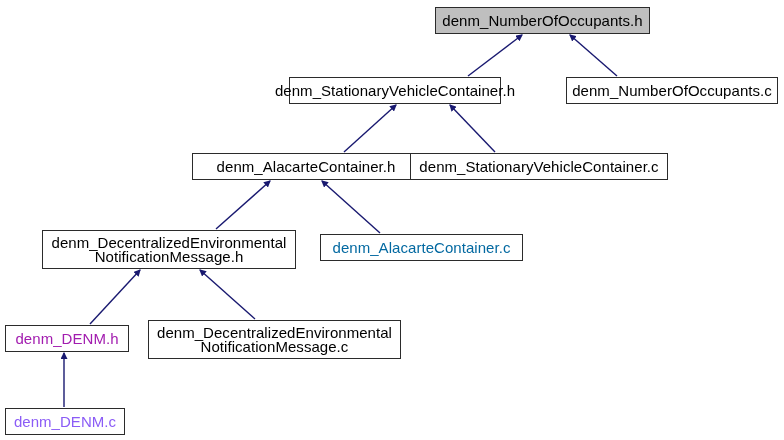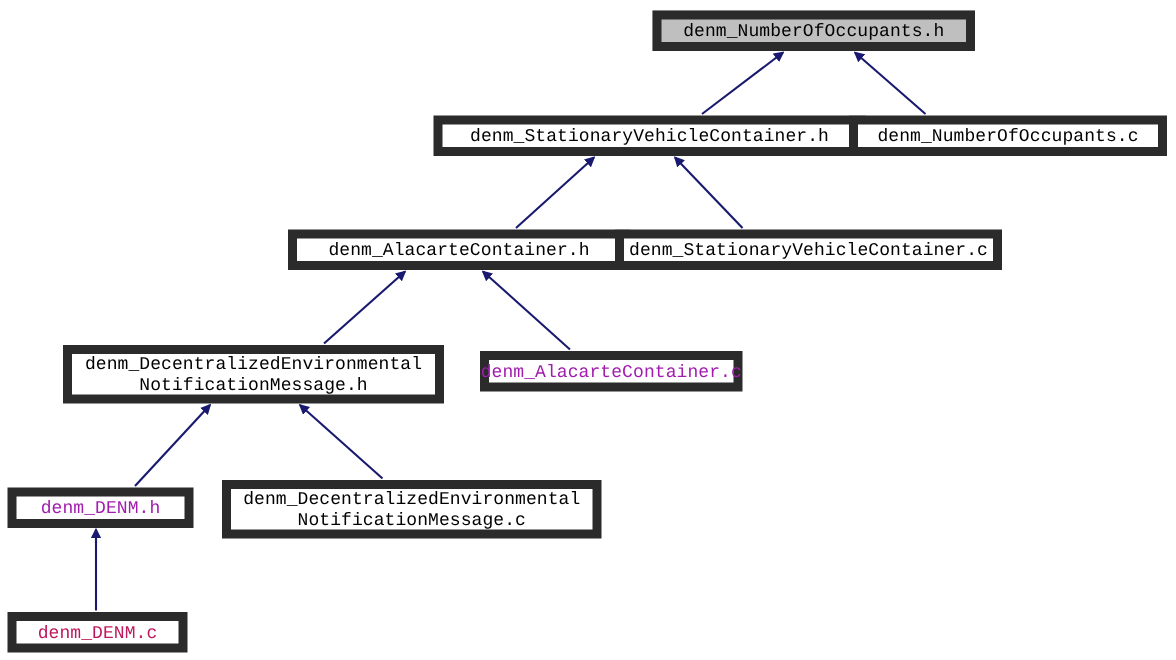--- a/index.html
+++ b/index.html
@@ -20,33 +20,32 @@
     position: absolute;
     left: 0;
     top: 0;
     width: 784px;
     height: 440px;
     pointer-events: none;
   }
   .node {
     position: absolute;
     box-sizing: border-box;
-    border: 6px solid #0369a1;
+    border: 1px solid #0369a1;
     background: #ffffff;
     color: #000000;
-    font-size: 12px;
+    font-size: 15px;
     line-height: 14px;
     letter-spacing: 0.05px;
     display: flex;
     align-items: center;
     justify-content: center;
     text-align: center;
     white-space: pre-line;
     z-index: 2;
-    font-family: Liberation Mono, monospace;
   }
   .node.highlight {
     background: #bfbfbf;
   }
   .node .label {
     display: block;
     padding: 0 7px;
   }
 </style>
 </head>
@@ -66,26 +65,26 @@
       <line x1="495" y1="152" x2="450" y2="105" stroke="#191970" stroke-width="1.4" marker-end="url(#arrowhead)"></line>
       <line x1="216" y1="229" x2="270" y2="181" stroke="#191970" stroke-width="1.4" marker-end="url(#arrowhead)"></line>
       <line x1="380" y1="233" x2="322" y2="181" stroke="#191970" stroke-width="1.4" marker-end="url(#arrowhead)"></line>
       <line x1="90" y1="324" x2="140" y2="270" stroke="#191970" stroke-width="1.4" marker-end="url(#arrowhead)"></line>
       <line x1="255" y1="319" x2="200" y2="270" stroke="#191970" stroke-width="1.4" marker-end="url(#arrowhead)"></line>
       <line x1="64" y1="407" x2="64" y2="353" stroke="#191970" stroke-width="1.4" marker-end="url(#arrowhead)"></line>
     </svg>
 
   <div id="node-layer">
       <div class="node highlight" style="left: 435px; top: 7px; width: 215px; height: 27px; border-color: rgb(43, 43, 43); color: rgb(0, 0, 0); background: rgb(191, 191, 191);"><span class="label">denm_NumberOfOccupants.h</span></div>
-      <div class="node" style="left: 289px; top: 77px; width: 288px; height: 27px; border-color: rgb(43, 43, 43); color: rgb(0, 0, 0); background: rgb(255, 255, 255);"><span class="label">denm_StationaryVehicleContainer.h</span></div>
+      <div class="node" style="left: 289px; top: 77px; width: 212px; height: 27px; border-color: rgb(43, 43, 43); color: rgb(0, 0, 0); background: rgb(255, 255, 255);"><span class="label">denm_StationaryVehicleContainer.h</span></div>
       <div class="node" style="left: 566px; top: 77px; width: 212px; height: 27px; border-color: rgb(43, 43, 43); color: rgb(0, 0, 0); background: rgb(255, 255, 255); text-align: center;"><span class="label">denm_NumberOfOccupants.c</span></div>
       <div class="node" style="left: 192px; top: 153px; width: 228px; height: 27px; border-color: rgb(43, 43, 43); color: rgb(0, 0, 0); background: rgb(255, 255, 255);"><span class="label">denm_AlacarteContainer.h</span></div>
-      <div class="node" style="left: 410px; top: 153px; width: 258px; height: 27px; border-color: rgb(43, 43, 43); color: rgb(0, 0, 0); background: rgb(255, 255, 255); align-items: flex-end;"><span class="label">denm_StationaryVehicleContainer.c</span></div>
+      <div class="node" style="left: 410px; top: 153px; width: 258px; height: 27px; border-color: rgb(43, 43, 43); color: rgb(0, 0, 0); background: rgb(255, 255, 255);"><span class="label">denm_StationaryVehicleContainer.c</span></div>
       <div class="node" style="left: 42px; top: 230px; width: 254px; height: 39px; border-color: rgb(43, 43, 43); color: rgb(0, 0, 0); background: rgb(255, 255, 255);"><span class="label">denm_DecentralizedEnvironmental
 NotificationMessage.h</span></div>
-      <div class="node" style="left: 320px; top: 234px; width: 175px; height: 27px; border-color: rgb(43, 43, 43); color: #a21caf; background: rgb(255, 255, 255); text-align: right;"><span class="label">denm_AlacarteContainer.c</span></div>
+      <div class="node" style="left: 320px; top: 234px; width: 203px; height: 27px; border-color: rgb(43, 43, 43); color: #0369a1; background: rgb(255, 255, 255); text-align: right;"><span class="label">denm_AlacarteContainer.c</span></div>
       <div class="node" style="left: 5px; top: 325px; width: 124px; height: 27px; border-color: rgb(43, 43, 43); color: #a21caf; background: rgb(255, 255, 255);"><span class="label">denm_DENM.h</span></div>
       <div class="node" style="left: 148px; top: 320px; width: 253px; height: 39px; border-color: rgb(43, 43, 43); color: rgb(0, 0, 0); background: rgb(255, 255, 255);"><span class="label">denm_DecentralizedEnvironmental
 NotificationMessage.c</span></div>
-      <div class="node" style="left: 5px; top: 408px; width: 120px; height: 27px; border-color: rgb(43, 43, 43); color: #be185d; background: rgb(255, 255, 255);"><span class="label">denm_DENM.c</span></div>
+      <div class="node" style="left: 5px; top: 408px; width: 120px; height: 27px; border-color: rgb(43, 43, 43); color: #8b5cf6; background: rgb(255, 255, 255);"><span class="label">denm_DENM.c</span></div>
     </div>
 
 </div>
 
 </body></html>

